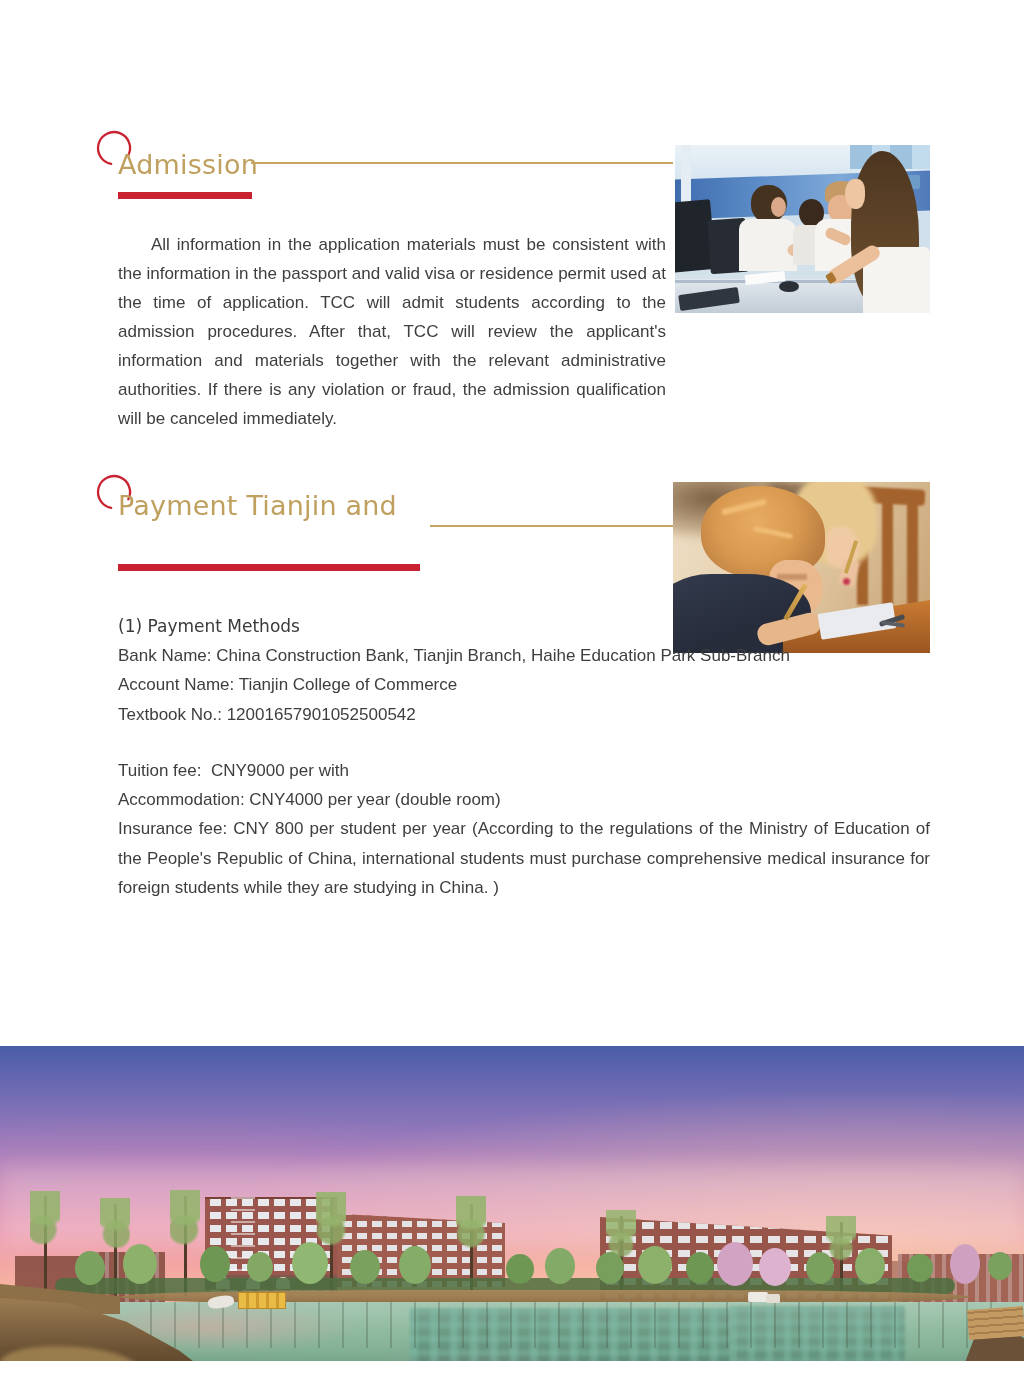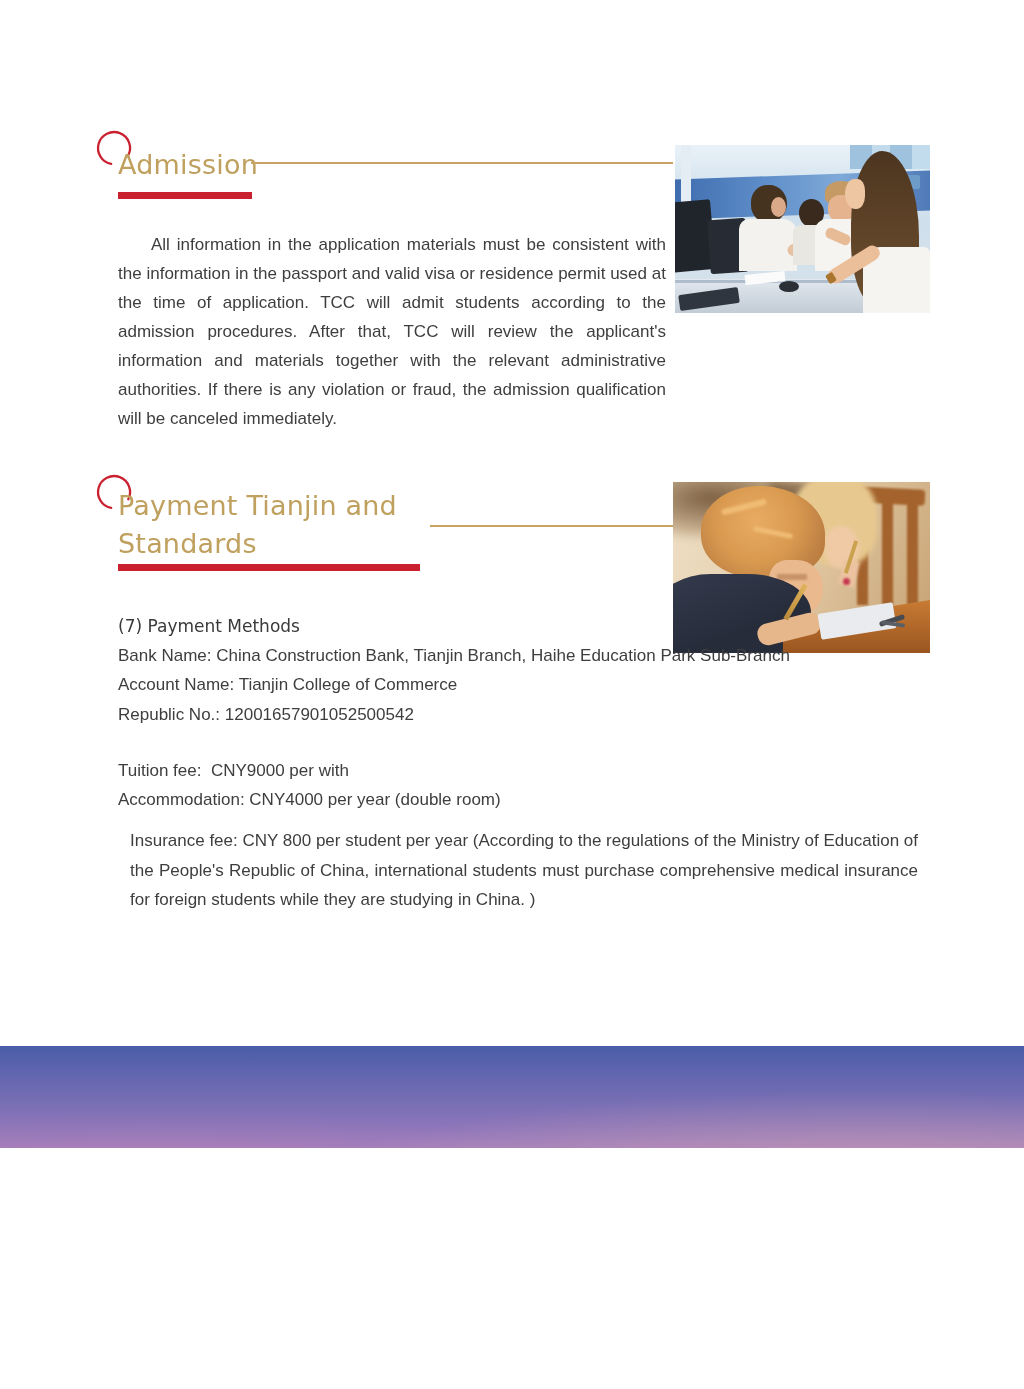--- a/index.html
+++ b/index.html
@@ -1,28 +1,28 @@
 <!DOCTYPE html>
 <html><head>
 <meta charset="utf-8">
 <style>
   html,body{margin:0;padding:0;background:#ffffff;}
-  .page{position:relative;width:1024px;height:1148px;background:#ffffff;overflow:hidden;
+  .page{position:relative;width:1024px;height:1361px;background:#ffffff;overflow:hidden;
         font-family:"Liberation Sans",sans-serif;}
   .sh{position:absolute;}
   .gold-h{position:absolute;font-family:"DejaVu Sans",sans-serif;font-size:27px;line-height:38px;
           color:#bfa05e;letter-spacing:.2px;margin:0;font-weight:normal;}
   .gold-rule{position:absolute;height:2px;background:#c8a463;}
   .red-bar{position:absolute;height:7px;background:#c9212f;}
   .body-par{position:absolute;margin:0;font-size:17px;line-height:29px;color:#3e3e3e;
             text-align:justify;text-indent:33px;}
   .pm-block{position:absolute;color:#3e3e3e;font-size:17px;line-height:29.2px;}
   .sub-h{font-family:"DejaVu Sans",sans-serif;font-size:17px;color:#3a3a3a;white-space:pre;}
   .line{white-space:pre;}
-  .ins-par{margin:12px;text-align:justify;line-height:29.2px;}
+  .ins-par{margin:0;text-align:justify;line-height:29.2px;}
   .photo{position:absolute;overflow:hidden;}
   .arcsvg{position:absolute;}
 </style>
 </head>
 <body>
 
 <main class="page">
 
   <svg class="arcsvg" style="left:95px;top:129px" width="38" height="38" viewBox="0 0 38 38">
     <path d="M16.2 34.8 A16 16 0 1 1 33.3 26.3" fill="none" stroke="#c9212f" stroke-width="2.3" stroke-linecap="round"></path>
@@ -61,21 +61,20 @@
     <div class="sh" style="left:152px;top:128px;width:8px;height:10px;background:#a9752f;border-radius:2px;transform:rotate(-30deg)"></div>
     <div class="sh" style="left:104px;top:136px;width:20px;height:11px;background:#2b3036;border-radius:50%"></div>
     <div class="sh" style="left:70px;top:128px;width:40px;height:10px;background:#fbfbfb;transform:rotate(-6deg)"></div>
   </div>
 
   <svg class="arcsvg" style="left:95px;top:473px" width="38" height="38" viewBox="0 0 38 38">
     <path d="M16.2 34.8 A16 16 0 1 1 33.3 26.3" fill="none" stroke="#c9212f" stroke-width="2.3" stroke-linecap="round"></path>
   </svg>
   <h2 class="gold-h" style="left:118px;top:487px">
       <span style="display:block">Payment Tianjin and</span>
-      <span style="display:block">Standards</span>
     </h2>
   <div class="gold-rule" style="left:430px;top:525px;width:243px"></div>
   <div class="red-bar" style="left:118px;top:564px;width:302px"></div>
 
   <div class="photo" style="left:673px;top:482px;width:257px;height:171px">
     <div class="sh" style="inset:0;background:linear-gradient(115deg,#efe0c8,#e6d0ad 40%,#d3b48a 75%,#c6a172)"></div>
     <div class="sh" style="left:-14px;top:-16px;width:150px;height:72px;background:radial-gradient(ellipse at 35% 45%,rgba(110,80,50,.9),rgba(150,115,75,.4) 60%,transparent 75%);filter:blur(5px)"></div>
     <div class="sh" style="left:96px;top:0;width:60px;height:40px;background:rgba(90,60,35,.55);filter:blur(4px)"></div>
     <div class="sh" style="left:180px;top:6px;width:72px;height:16px;background:#a4632d;border-radius:4px;filter:blur(1px);transform:rotate(3deg)"></div>
     <div class="sh" style="left:184px;top:18px;width:68px;height:105px;background:repeating-linear-gradient(90deg,#a4632d 0 11px,rgba(164,99,45,0) 11px 25px);filter:blur(1px)"></div>
@@ -92,24 +91,24 @@
     <div class="sh" style="left:-14px;top:92px;width:152px;height:92px;background:linear-gradient(160deg,#343b4d,#262c3a 60%);border-radius:34% 42% 0 0"></div>
     <div class="sh" style="left:110px;top:118px;width:147px;height:53px;background:linear-gradient(180deg,#c87b33,#9a5520);clip-path:polygon(0 45%,100% 0,100% 100%,0 100%)"></div>
     <div class="sh" style="left:84px;top:136px;width:64px;height:22px;background:#e7b78c;transform:rotate(-14deg);border-radius:10px"></div>
     <div class="sh" style="left:120px;top:100px;width:5px;height:40px;background:linear-gradient(180deg,#e0b25c,#b98a3a);transform:rotate(30deg)"></div>
     <div class="sh" style="left:146px;top:126px;width:76px;height:26px;background:#e9ebee;transform:rotate(-9deg);border-radius:2px"></div>
     <div class="sh" style="left:206px;top:136px;width:26px;height:5px;background:#474b50;transform:rotate(-18deg);border-radius:2px"></div>
     <div class="sh" style="left:208px;top:140px;width:24px;height:4px;background:#5a5f66;transform:rotate(8deg);border-radius:2px"></div>
   </div>
 
   <div class="pm-block" style="left:118px;top:612px;width:812px">
-    <div class="sub-h">(7) Payment Methods</div>
+    <div class="sub-h">(1) Payment Methods</div>
     <div class="line">Bank Name: China Construction Bank, Tianjin Branch, Haihe Education Park Sub-Branch</div>
     <div class="line">Account Name: Tianjin College of Commerce</div>
-    <div class="line">Republic No.: 12001657901052500542</div>
+    <div class="line">Textbook No.: 12001657901052500542</div>
   </div>
 
   <div class="pm-block" style="left:118px;top:756px;width:812px">
     <div class="line">Tuition fee:  CNY9000 per with</div>
     <div class="line">Accommodation: CNY4000 per year (double room)</div>
     <p class="ins-par">Insurance fee: CNY 800 per student per year (According to the regulations of the Ministry of Education of the People's Republic of China, international students must purchase comprehensive medical insurance for foreign students while they are studying in China. )</p>
   </div>
 
   <div class="photo" style="left:0;top:1046px;width:1024px;height:343px">
     <div class="sh" style="inset:0;background:linear-gradient(180deg,#4a5da8 0%,#7a6fb5 17%,#a57ec0 32%,#c98fc4 44%,#e49fc2 54%,#f2afae 63%,#f8c4a4 71%,#f5d2ac 79%,#efd6b4 100%)"></div>

